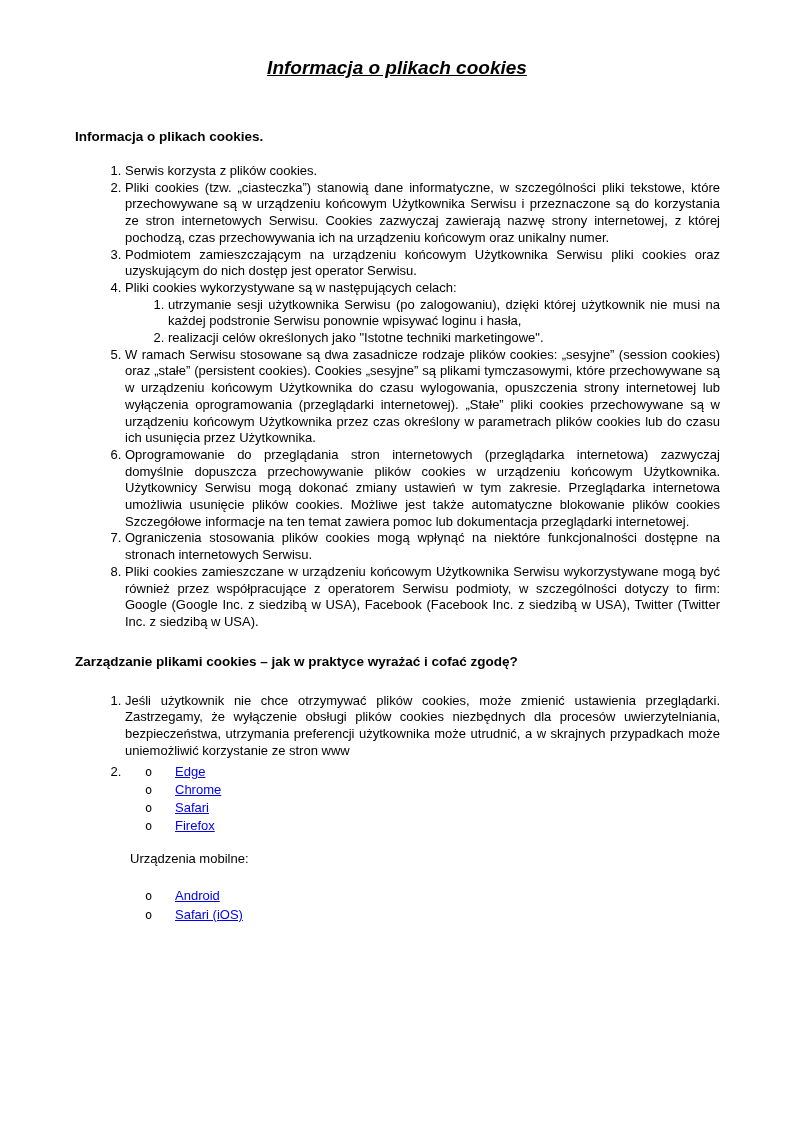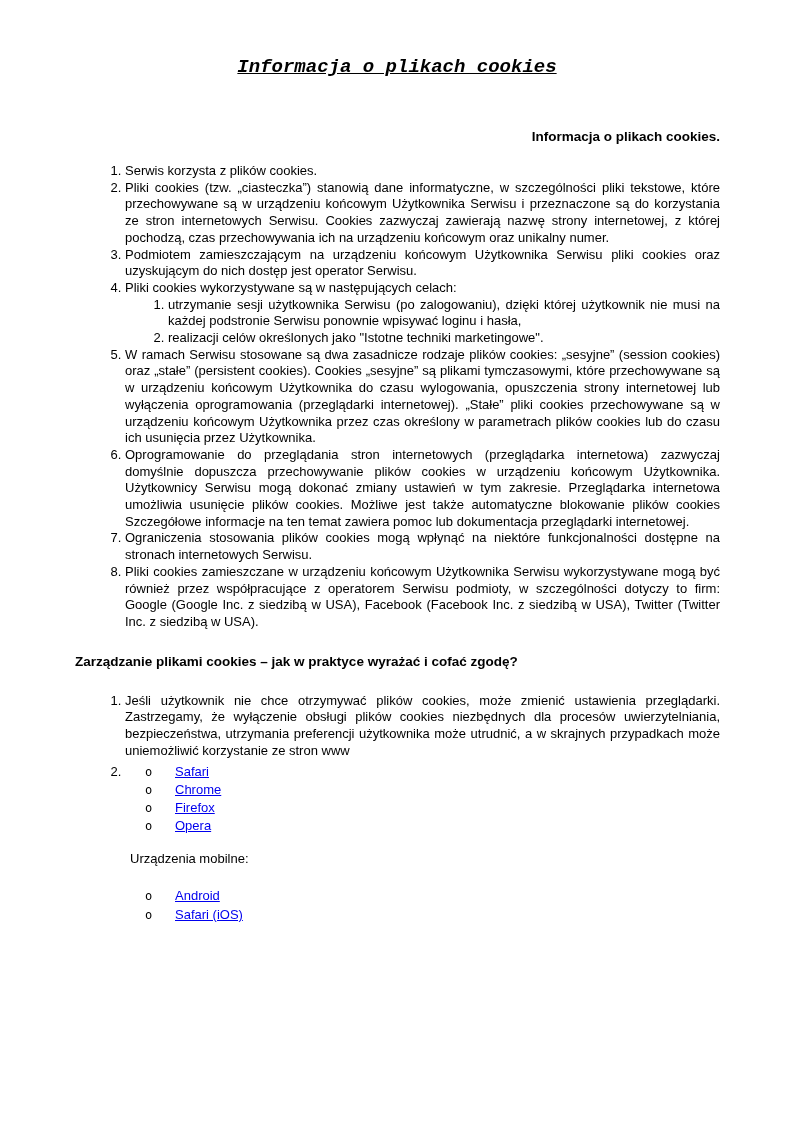--- a/index.html
+++ b/index.html
@@ -18,36 +18,34 @@
   }
   .doc-title {
     margin: 0;
     padding-top: 55px;
     text-align: center;
     font-size: 19px;
     line-height: 25px;
     font-weight: bold;
     font-style: italic;
     text-decoration: underline;
-    font-family: Liberation Mono, monospace;
   }
   .content {
     padding: 0 74px 0 75px;
     font-size: 13px;
     line-height: 16.7px;
   }
   .section-heading {
     margin: 0;
     font-size: 13.5px;
     line-height: 17px;
     font-weight: bold;
   }
   .section-heading.first {
     margin-top: 48px;
-    text-align: right;
   }
   .section-heading.second {
     margin-top: 22px;
   }
   ol.main-list {
     margin: 18px 0 0 0;
     padding: 0 0 0 50px;
     text-align: justify;
   }
   ol.main-list.second {
@@ -123,24 +121,24 @@
       <li><span>Pliki cookies zamieszczane w urządzeniu końcowym Użytkownika Serwisu wykorzystywane mogą być również przez współpracujące z operatorem Serwisu podmioty, w szczególności dotyczy to firm: Google (Google Inc. z siedzibą w USA), Facebook (Facebook Inc. z siedzibą w USA), Twitter (Twitter Inc. z siedzibą w USA).</span></li>
     </ol>
 
     <h2 class="section-heading second">Zarządzanie plikami cookies – jak w praktyce wyrażać i cofać zgodę?</h2>
 
     <ol class="main-list second">
       <li><span>Jeśli użytkownik nie chce otrzymywać plików cookies, może zmienić ustawienia przeglądarki. Zastrzegamy, że wyłączenie obsługi plików cookies niezbędnych dla procesów uwierzytelniania, bezpieczeństwa, utrzymania preferencji użytkownika może utrudnić, a w skrajnych przypadkach może uniemożliwić korzystanie ze stron www</span></li>
       <li>
 
         <ul class="link-list">
+          <li><span class="bullet">o</span><a class="doc-link">Edge</a></li>
+          <li><span class="bullet">o</span><a class="doc-link">Chrome</a></li>
           <li><span class="bullet">o</span><a class="doc-link">Safari</a></li>
-          <li><span class="bullet">o</span><a class="doc-link">Chrome</a></li>
           <li><span class="bullet">o</span><a class="doc-link">Firefox</a></li>
-          <li><span class="bullet">o</span><a class="doc-link">Opera</a></li>
         </ul>
 
         <p class="mobile-heading">Urządzenia mobilne:</p>
 
         <ul class="link-list mobile">
           <li><span class="bullet">o</span><a class="doc-link">Android</a></li>
           <li><span class="bullet">o</span><a class="doc-link">Safari (iOS)</a></li>
         </ul>
       </li>
     </ol>

